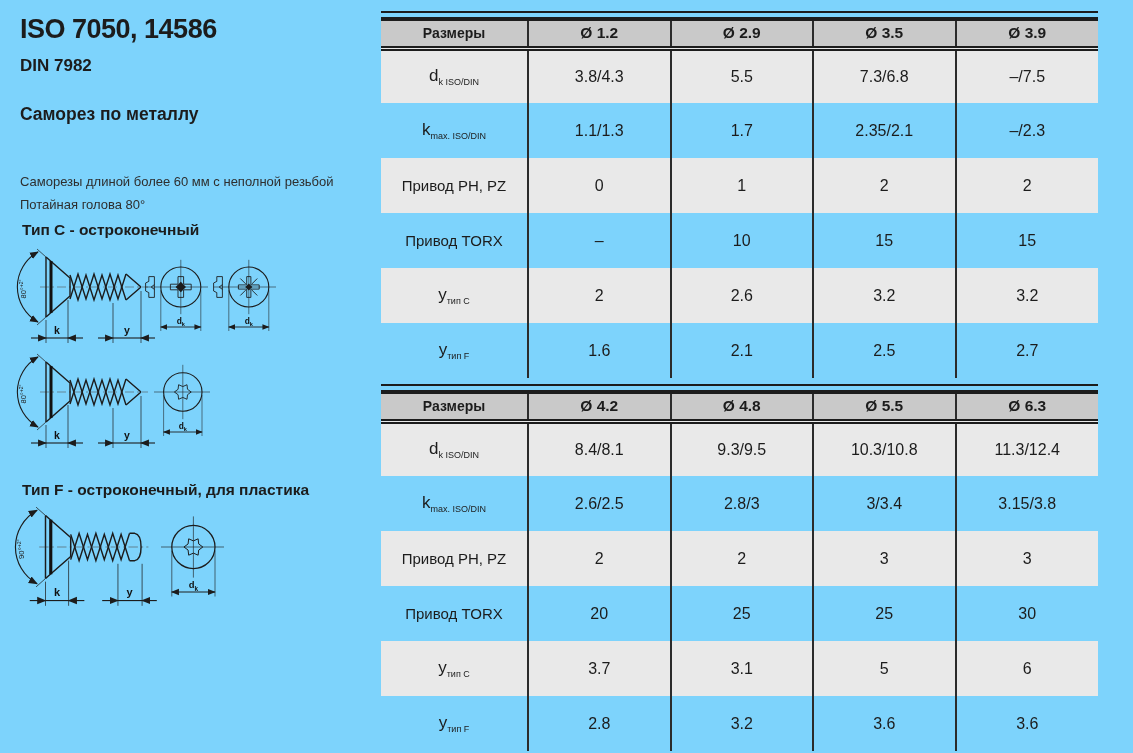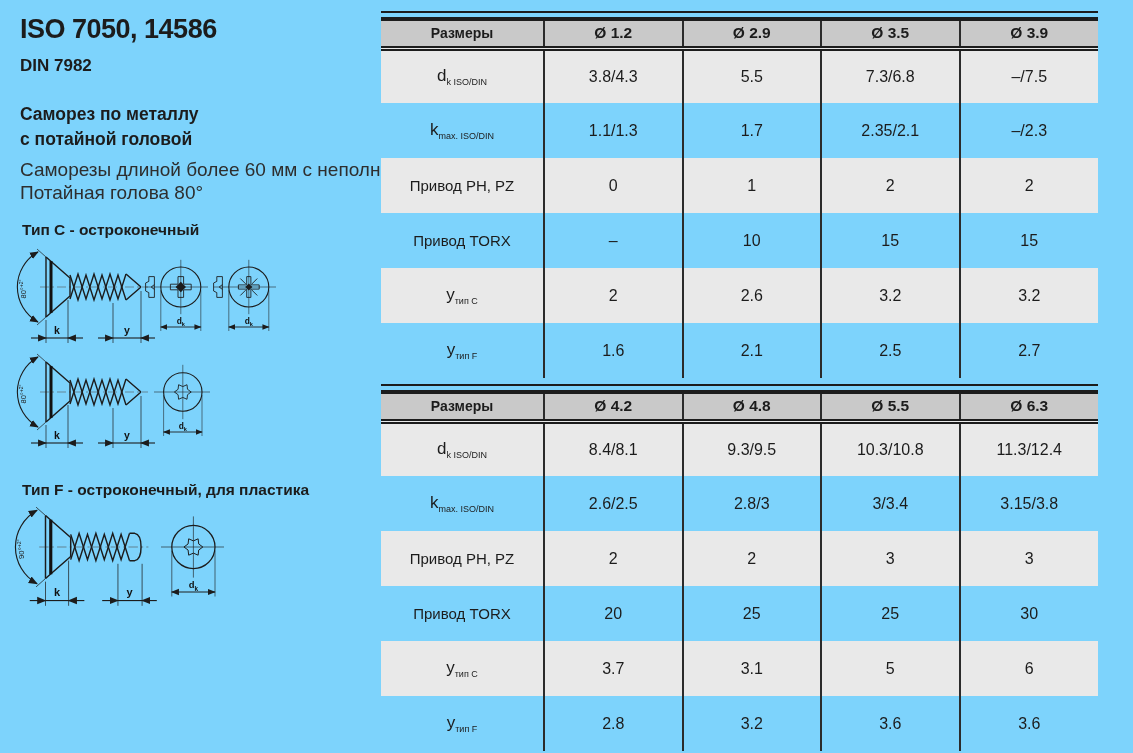--- a/index.html
+++ b/index.html
@@ -3,21 +3,21 @@
 <meta charset="utf-8">
 <style>
   * { margin:0; padding:0; box-sizing:border-box; }
   body { background:#ffffff; font-family:"Liberation Sans", sans-serif; color:#1c1c1c; }
   #page { position:relative; width:1133px; height:753px; background:#7dd3fc; overflow:hidden; }
 
   
   .doc-title { position:absolute; left:20px; top:14px; font-size:27px; font-weight:bold; letter-spacing:-0.5px; }
   .doc-standard { position:absolute; left:20px; top:56px; font-size:17px; font-weight:bold; }
   .product-name { position:absolute; left:20px; top:102px; font-size:17.5px; font-weight:bold; line-height:25px; }
-  .product-desc { position:absolute; left:20px; top:158px; font-size:19px; line-height:23px; color:#2e2e2e; }
+  .product-desc { position:absolute; left:20px; top:170px; font-size:13px; line-height:23px; color:#2e2e2e; }
   .type-heading { position:absolute; font-size:15.5px; font-weight:bold; }
   #type-c-heading { left:22px; top:221px; }
   #type-f-heading { left:22px; top:481px; }
   .drawing { position:absolute; }
   #drawing-c-phpz { left:16px; top:247px; }
   #drawing-c-torx { left:16px; top:352px; }
   #drawing-f-torx { left:14px; top:505px; }
 
   
   .s  { stroke:#1c1c1c; stroke-width:1.4; fill:none; }
@@ -30,40 +30,39 @@
   .lbl-angle { font:7.5px "Liberation Sans", sans-serif; fill:#222; }
   .lbl-angle .tol { font-size:5px; }
   .fillshape { fill:#1c1c1c; stroke:none; }
 
   
   .rule-thin { position:absolute; left:381px; width:717px; height:2px; background:#1c1c1c; }
   #rule-0 { top:11px; } #rule-1 { top:384px; }
   table.spec-table { position:absolute; left:381px; width:717px; border-collapse:collapse; table-layout:fixed; }
   #table-0 { top:17px; } #table-1 { top:390px; }
   .spec-table th, .spec-table td { border-left:2px solid #2b2b2b; text-align:center; vertical-align:middle; }
-  .spec-table th:first-child, .spec-table td:first-child { border-left:none; width:163px; }
+  .spec-table th:first-child, .spec-table td:first-child { border-left:none; width:147px; }
   .spec-table thead th { background:#c9c9c9; border-top:4px solid #1c1c1c; border-bottom:5px double #1c1c1c;
                          height:29px; font-size:15.5px; font-weight:bold; }
   .spec-table thead th:first-child { font-size:14px; }
   .spec-table tbody td { height:55px; font-size:16px;margin-top:21px; }
   .spec-table tbody tr:nth-child(odd) { background:#e9e9e9; }
   .param-sym { font-size:17px; }
   .param-text { font-size:15px; }
   .param-cell sub { font-size:9px; }
 </style>
 </head>
 <body>
 
 <div id="page">
 
   <div class="doc-title">ISO 7050, 14586</div>
   <div class="doc-standard">DIN 7982</div>
   <div class="product-name">
     <div>Саморез по металлу</div>
-    <div>с потайной головой</div>
   </div>
   <div class="product-desc">
     <div>Саморезы длиной более 60 мм с неполной резьбой</div>
     <div>Потайная голова 80°</div>
   </div>
   <div class="type-heading" id="type-c-heading">Тип C - остроконечный</div>
   <div class="type-heading" id="type-f-heading">Тип F - остроконечный, для пластика</div>
 
   <svg width="0" height="0" style="position:absolute" aria-hidden="true">
     <defs>

